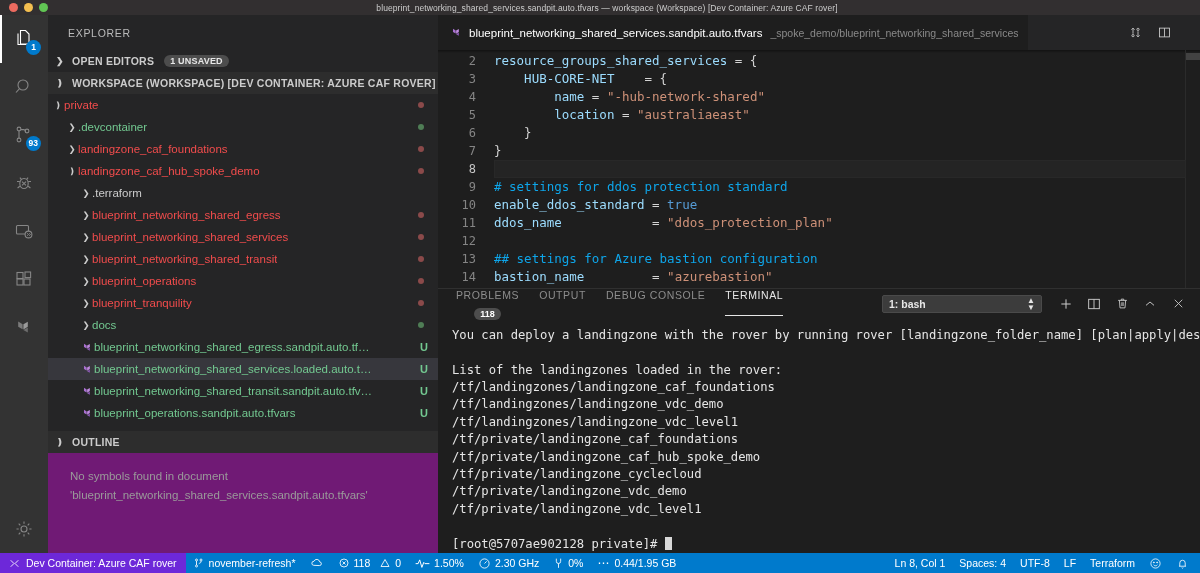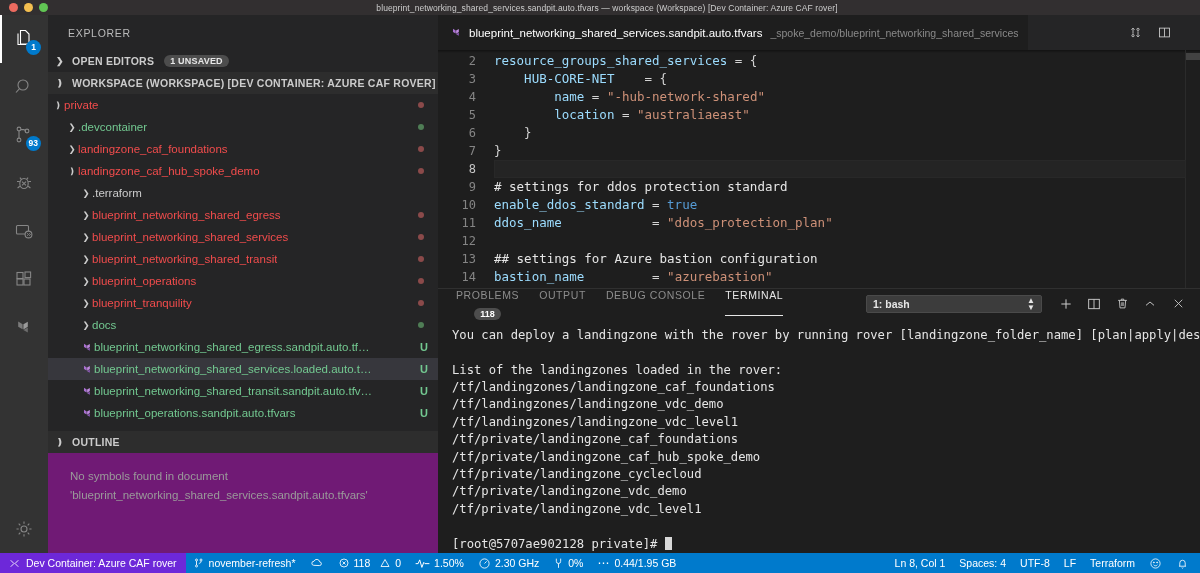--- a/index.html
+++ b/index.html
@@ -114,21 +114,21 @@
   .cl { display: flex; height: 18px; align-items: center; }
   .ln {
     width: 56px; flex: 0 0 56px; text-align: right; padding-right: 18px;
     color: #858585; font-size: 12px;
   }
   .ln.cur { color: #c6c6c6; }
   .ctext { white-space: pre; color: #d4d4d4; }
   .k-ident { color: #9cdcfe; }
   .k-punc  { color: #d4d4d4; }
   .k-str   { color: #ce9178; }
-  .k-cmt   { color: #e5e5e5; }
+  .k-cmt   { color: #0ea5e9; }
   .k-bool  { color: #569cd6; }
   .cur-line-hl {
     position: absolute; left: 56px; right: 14px; height: 18px;
     border: 1px solid #282828; background: #ffffff07;
   }
   .ed-scroll-shadow { position:absolute; top:0; left:0; right:0; height:3px; background: linear-gradient(#0006,#0000); }
   .ed-vscroll { position: absolute; top: 3px; right: 0; width: 14px; height: 7px; background: #79797966; }
   .ed-right-rule { position: absolute; top: 0; bottom: 0; right: 14px; width: 1px; background: #2b2b2b; }
 
   
@@ -141,21 +141,21 @@
   .ptab.active { color: #e7e7e7; }
   .ptab.active::after {
     content: ""; position: absolute; left: 10px; right: 10px; bottom: 3px; height: 1px; background: #e7e7e7;
   }
   .pbadge {
     background: #4d4d4d; color: #ffffff; border-radius: 9px; font-size: 9px;
     padding: 1px 6px; min-width: 22px; text-align: center; letter-spacing: 0; font-weight: 600;
   }
   .panel-actions { margin-left: auto; display: flex; align-items: center; gap: 0; padding-right: 8px; }
   .term-select {
-    width: 176px; height: 18px; background: #3c3c3c; border: 1px solid #4a4a4a; border-radius: 2px;
+    width: 160px; height: 18px; background: #3c3c3c; border: 1px solid #4a4a4a; border-radius: 2px;
     color: #e7e7e7; font-size: 10.5px; font-weight: bold; display: flex; align-items: center;
     padding: 0 6px; margin-right: 10px; margin-left: 19px;
   }
   .term-select .sel-arrows { margin-left: auto; font-size: 8px; line-height: 7px; text-align: center; color: #e7e7e7; }
   .pact { width: 28px; height: 28px; display: flex; align-items: center; justify-content: center; color: #cccccc; }
   .terminal {
     flex: 1; overflow: hidden; padding: 8px 10px 0 14px;
     font-family: "DejaVu Sans Mono", monospace; font-size: 12.2px; line-height: 17.4px;
     color: #e5e5e5; white-space: pre;
   }

